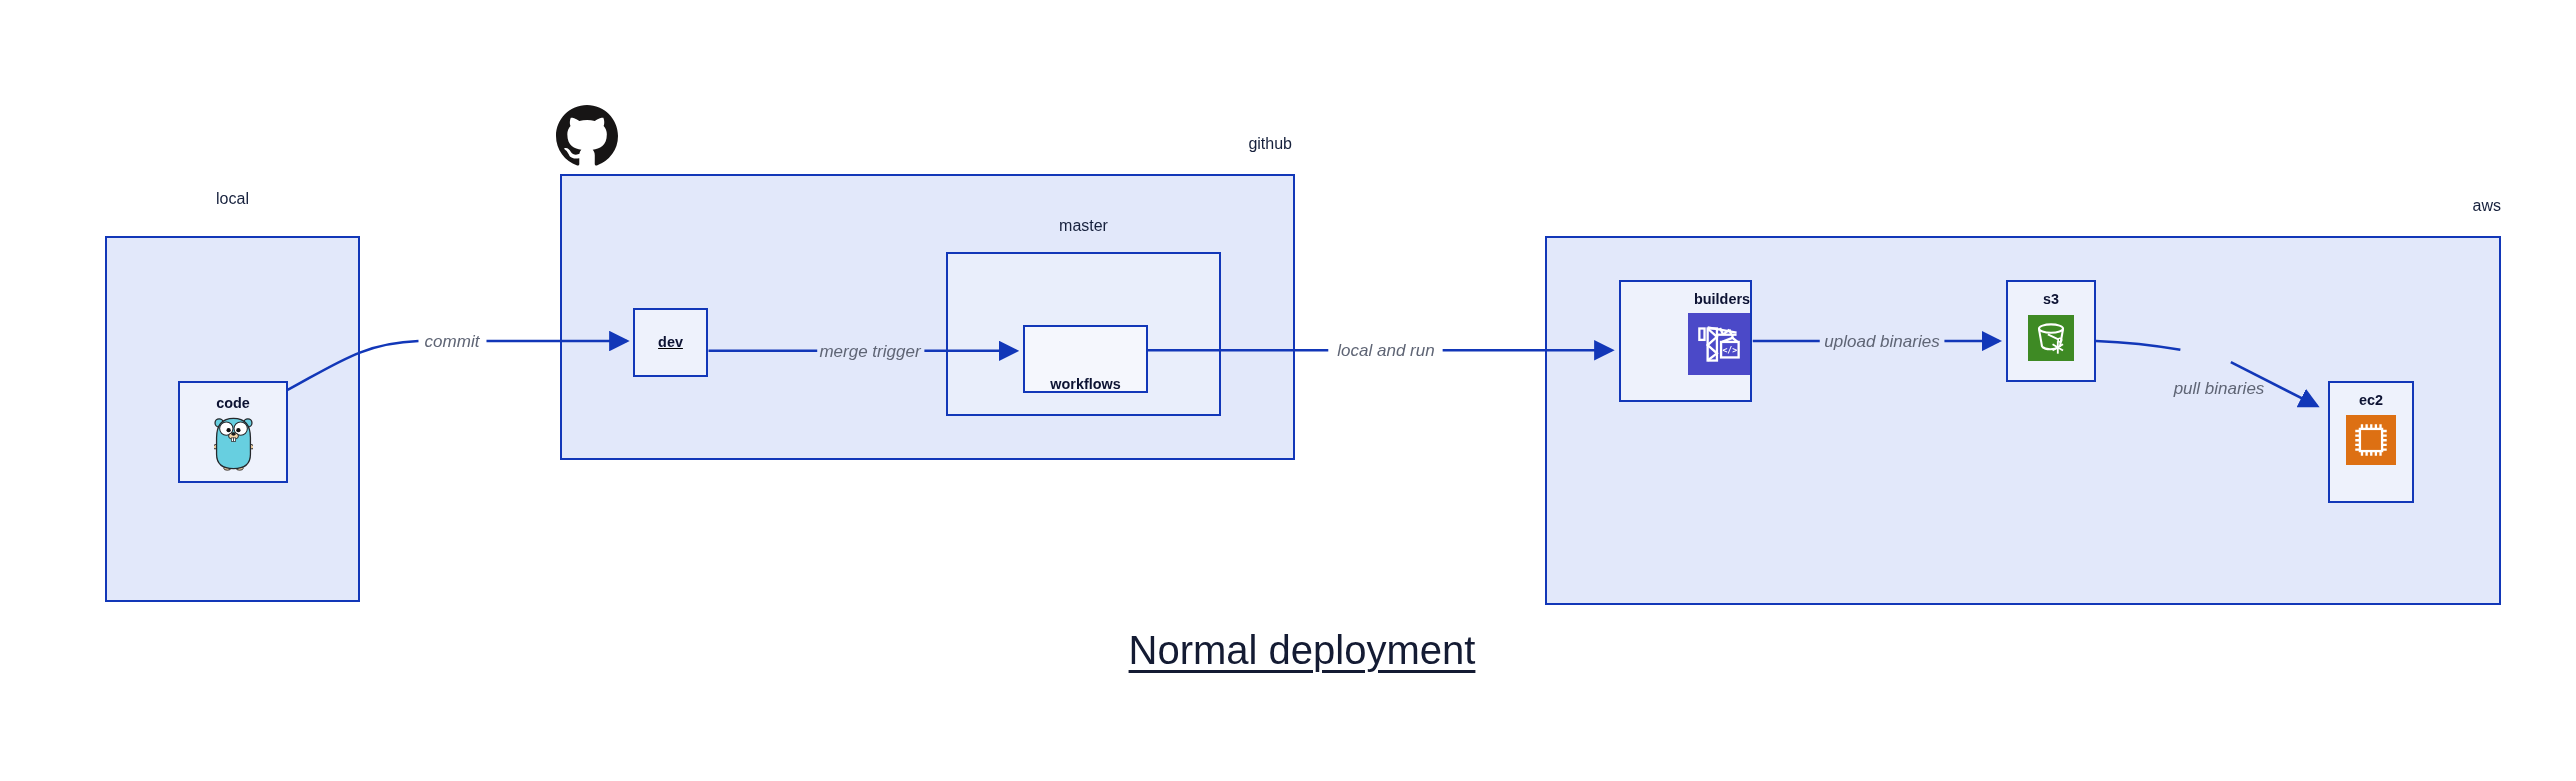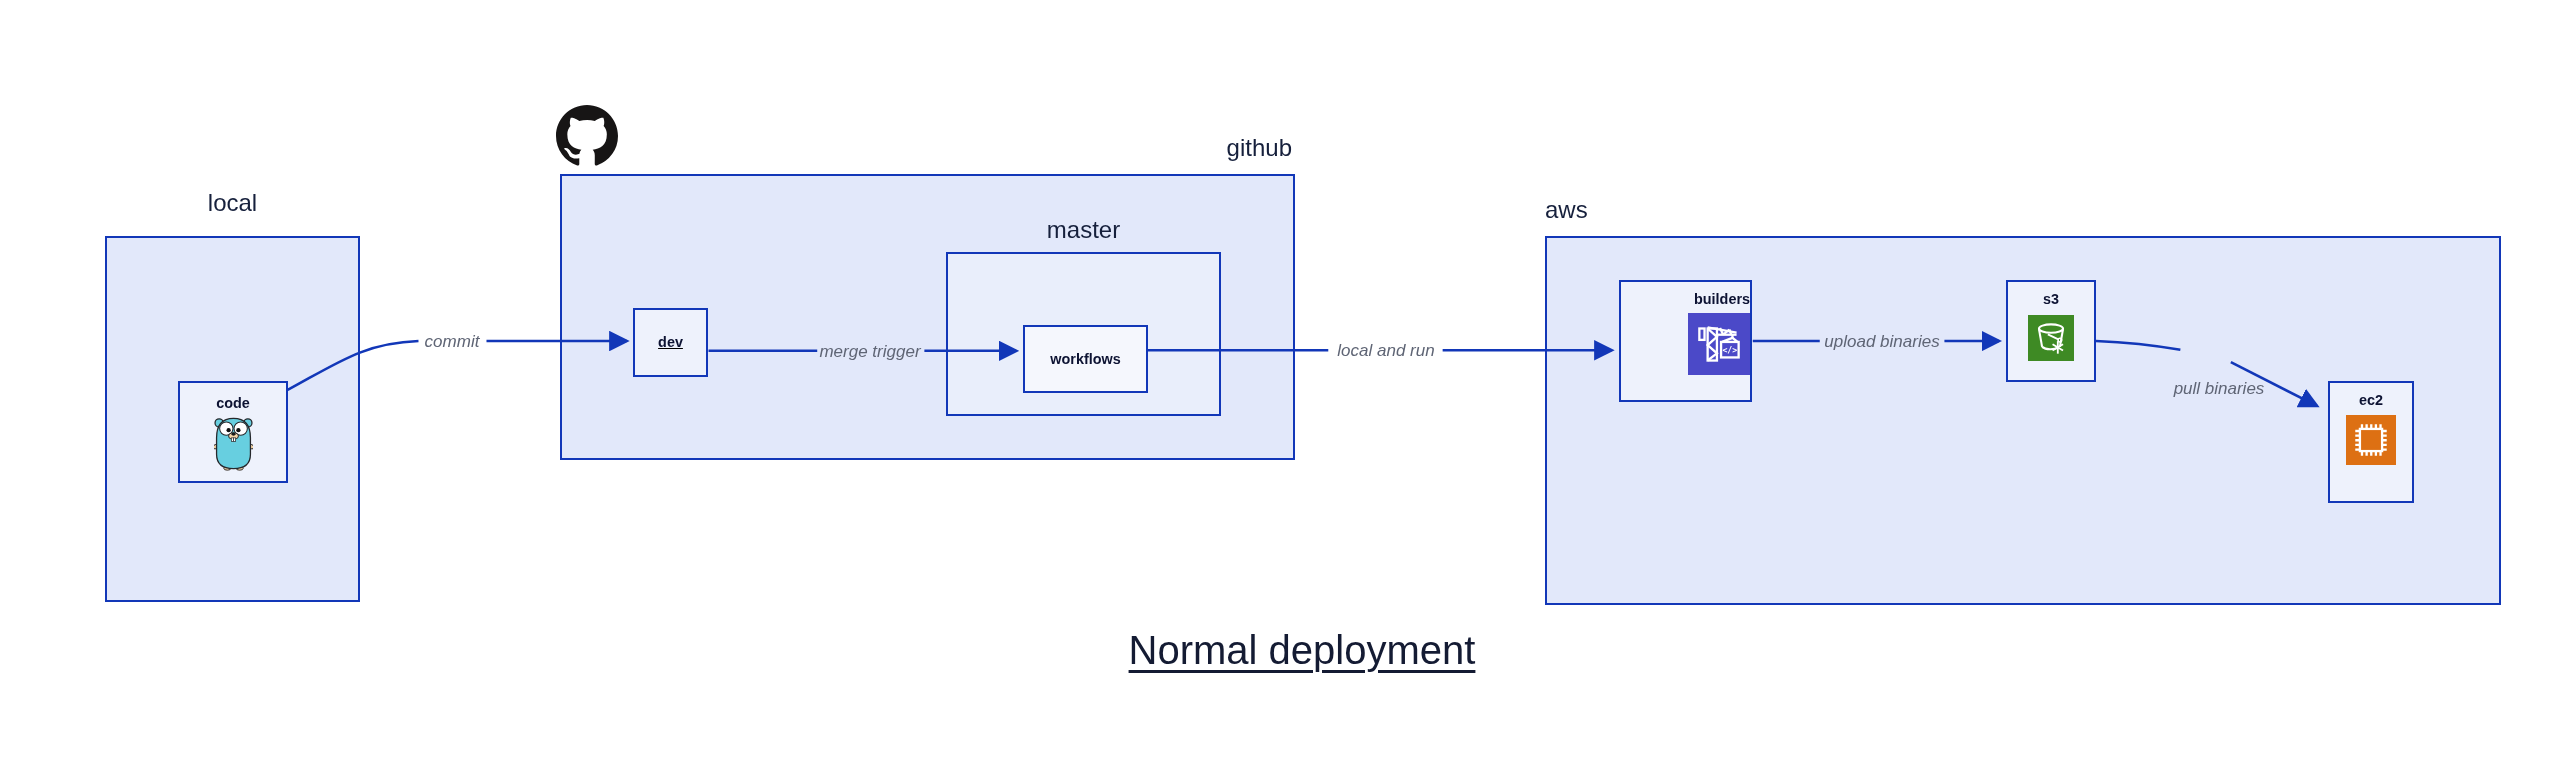--- a/index.html
+++ b/index.html
@@ -4,21 +4,21 @@
 <style>
   html,body{margin:0;padding:0;background:#ffffff;}
   .canvas{
     position:relative; width:2604px; height:781px; background:#ffffff;
     font-family:"Liberation Sans", sans-serif; overflow:hidden;
   }
   .group{
     position:absolute; background:#e2e8fa; border:2.6px solid #1237b8; box-sizing:border-box;
   }
   .group-label{
-    position:absolute; font-size:24px; color:#16203c; line-height:1; white-space:nowrap;
+    position:absolute; font-size:16px; color:#16203c; line-height:1; white-space:nowrap;
   }
   .node{
     position:absolute; background:#eef2fc; border:2.6px solid #1237b8; box-sizing:border-box;
     display:flex; flex-direction:column; align-items:center;
   }
   .node.center{justify-content:center;}
   .node-label{
     font-size:14.4px; font-weight:bold; color:#0d1333; line-height:1; white-space:nowrap;
   }
   .node .node-label.toplbl{margin-top:13.4px;}
@@ -45,21 +45,21 @@
   <div class="group" style="left:105px; top:236px; width:255px; height:366px;"></div>
   <div class="group-label" style="left:105px; top:191px; width:255px; text-align:center;">local</div>
 
   <div class="group" style="left:560px; top:174px; width:735px; height:286px;"></div>
   <div class="group-label" style="left:1024px; top:136px; width:268px; text-align:right;">github</div>
 
   <div class="group" style="left:946px; top:252px; width:275px; height:164px; background:#e9eefb;"></div>
   <div class="group-label" style="left:946px; top:218px; width:275px; text-align:center;">master</div>
 
   <div class="group" style="left:1545px; top:236px; width:956px; height:369px;"></div>
-  <div class="group-label" style="left:1545px; top:198px; width:956px; text-align:left;">aws</div>
+  <div class="group-label" style="left:1545px; top:198px; width:956px; text-align:right;">aws</div>
 
   <svg class="logo" style="left:556px; top:105px;" width="62" height="62" viewBox="0 0 16 16">
     <path fill="#171515" d="M8 0C3.58 0 0 3.58 0 8c0 3.54 2.29 6.53 5.47 7.59.4.07.55-.17.55-.38 0-.19-.01-.82-.01-1.49-2.01.37-2.53-.49-2.69-.94-.09-.23-.48-.94-.82-1.13-.28-.15-.68-.52-.01-.53.63-.01 1.08.58 1.23.82.72 1.21 1.87.87 2.33.66.07-.52.28-.87.51-1.07-1.78-.2-3.64-.89-3.64-3.95 0-.87.31-1.59.82-2.15-.08-.2-.36-1.02.08-2.12 0 0 .67-.21 2.2.82.64-.18 1.32-.27 2-.27s1.36.09 2 .27c1.53-1.04 2.2-.82 2.2-.82.44 1.1.16 1.92.08 2.12.51.56.82 1.27.82 2.15 0 3.07-1.87 3.75-3.65 3.95.29.25.54.73.54 1.48 0 1.07-.01 1.93-.01 2.2 0 .21.15.46.55.38A8.01 8.01 0 0 0 16 8c0-4.42-3.58-8-8-8z"></path>
   </svg>
 
   <div class="node" style="left:178px; top:381px; width:110px; height:102px;">
     <div class="node-label toplbl">code</div>
     <svg class="icon-box" style="margin-top:5.2px;" width="39" height="55" viewBox="0 0 76 104">
       <circle cx="10" cy="12" r="8" fill="#67cfe0" stroke="#26282b" stroke-width="2.5"></circle>
       <circle cx="66" cy="12" r="8" fill="#67cfe0" stroke="#26282b" stroke-width="2.5"></circle>
@@ -76,21 +76,21 @@
       <ellipse cx="38" cy="34" rx="3.8" ry="2.8" fill="#1b1b1b"></ellipse>
       <rect x="33.8" y="41" width="4.2" height="7" fill="#ffffff" stroke="#26282b" stroke-width="1.4"></rect>
       <rect x="38" y="41" width="4.2" height="7" fill="#ffffff" stroke="#26282b" stroke-width="1.4"></rect>
     </svg>
   </div>
 
   <div class="node center" style="left:633px; top:308px; width:75px; height:69px;text-decoration:underline;">
     <div class="node-label">dev</div>
   </div>
 
-  <div class="node center" style="left:1023px; top:325px; width:125px; height:68px; background:#f5f7fd;">
+  <div class="node center" style="left:1023px; top:325px; width:125px; height:68px; background:#f5f7fd;justify-content:flex-end;">
     <div class="node-label">workflows</div>
   </div>
 
   <div class="node" style="left:1619px; top:280px; width:133px; height:122px;align-items:flex-end;">
     <div class="node-label" style="margin-top:10.3px;">builders</div>
     <svg class="icon-box" style="margin-top:6.2px;" width="62" height="62" viewBox="0 0 120 120">
       <rect x="0" y="0" width="120" height="120" fill="#4b49c8"></rect>
       <g stroke="#ffffff" stroke-width="4.5" fill="none">
         <rect x="22" y="30" width="10" height="22"></rect>
         <rect x="38" y="30" width="18" height="62"></rect>

